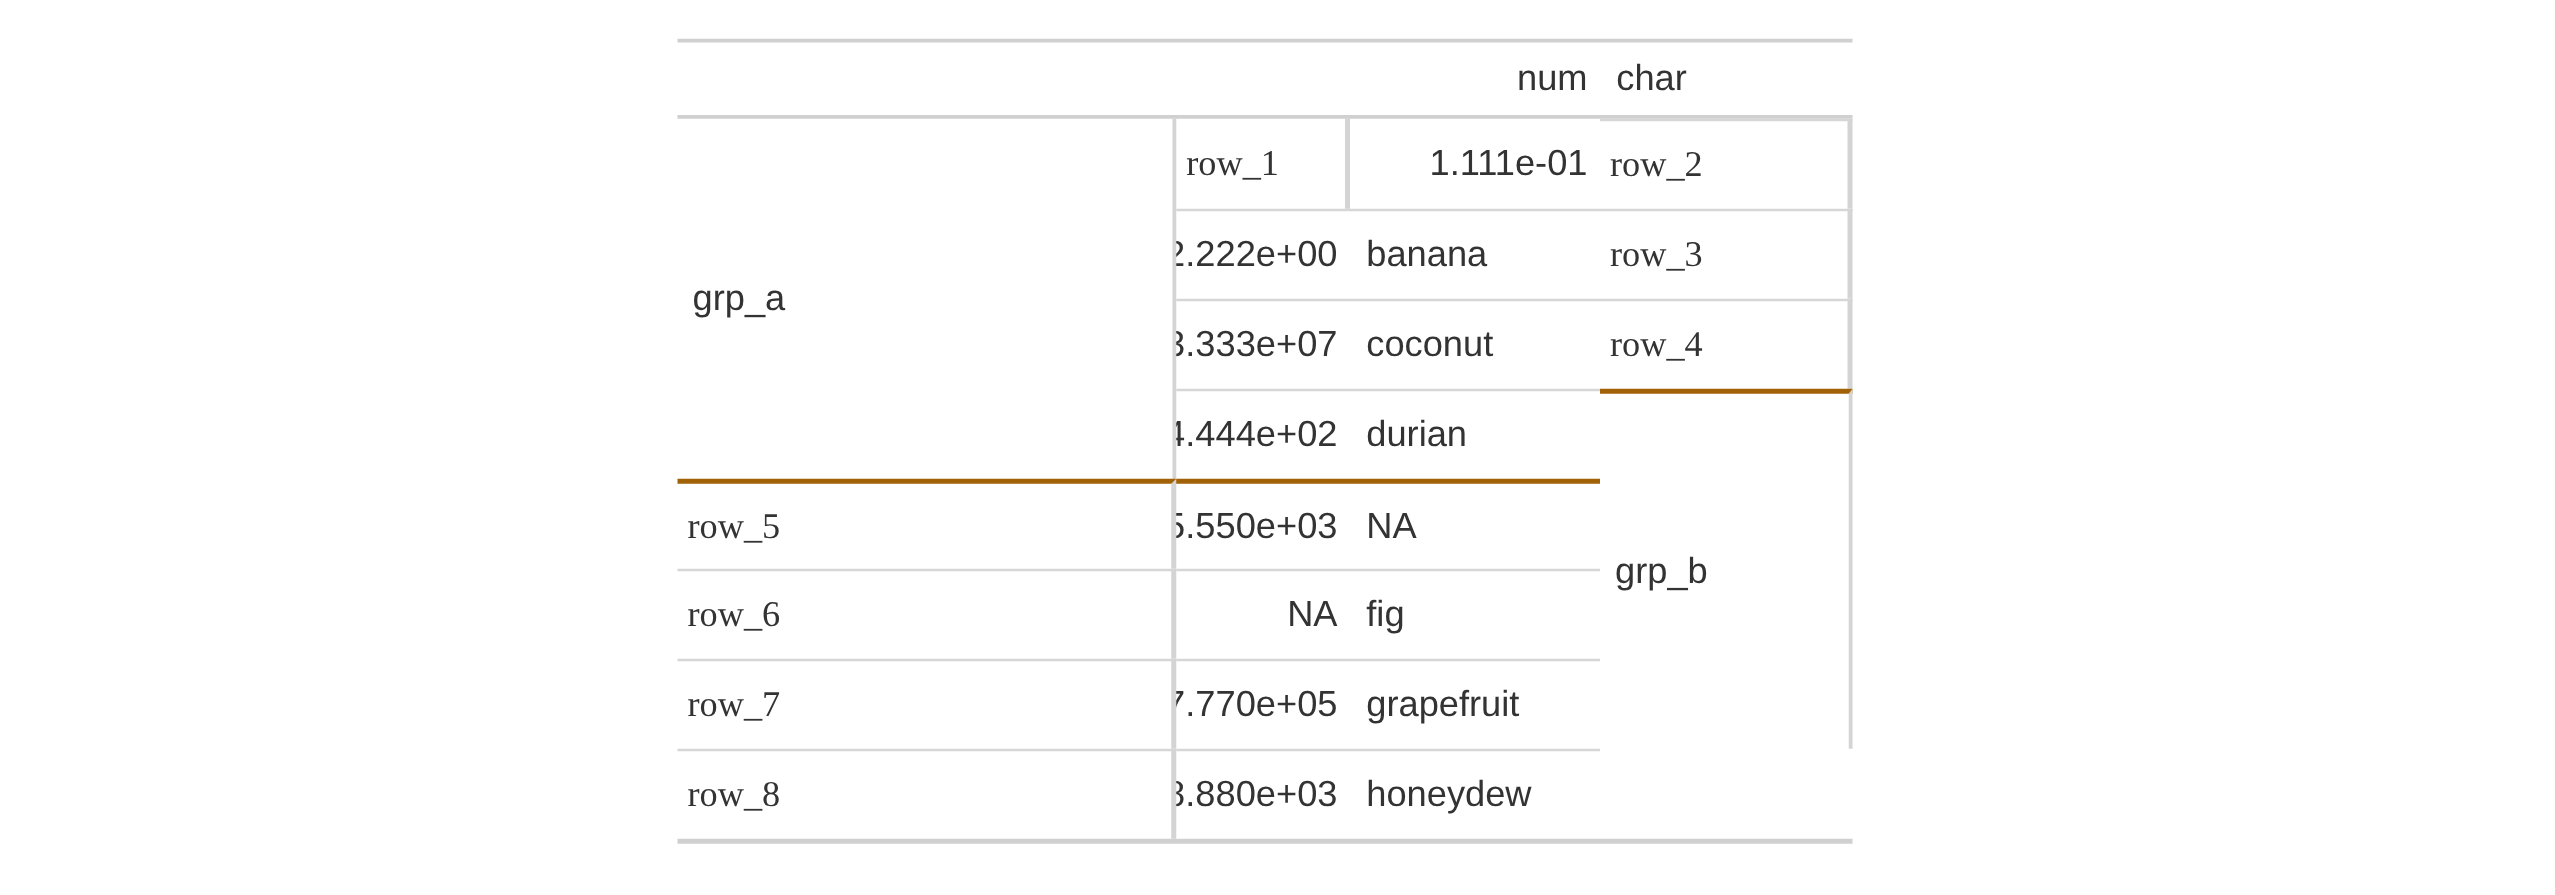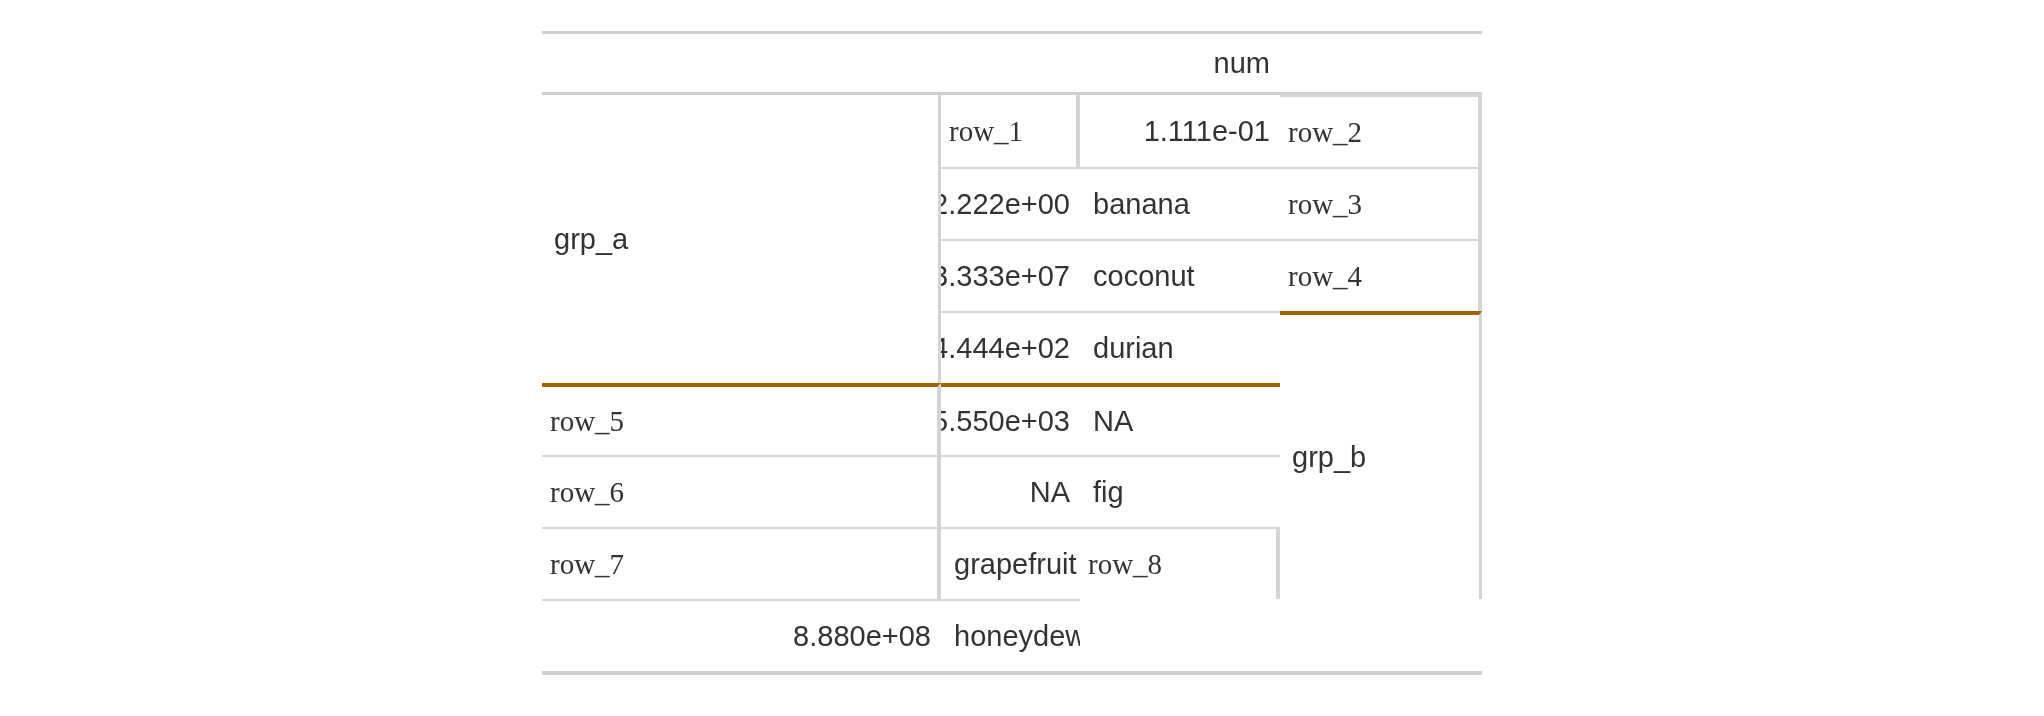--- a/index.html
+++ b/index.html
@@ -76,20 +76,21 @@
 <body>
 
 <div class="gt-table">
 
   <div class="hrule-heavy"></div>
 
   <div class="grid header-row">
     <div class="cell"></div>
     <div class="cell"></div>
     <div class="cell cell-num">num</div>
+    <div class="cell cell-char">char</div>
   </div>
 
   <div class="hrule-heavy"></div>
 
   <div class="grid body-grid">
 
     <div class="cell cell-group">grp_a</div>
 
     <div class="cell cell-rowlabel">row_1</div>
     <div class="cell cell-num">1.111e-01</div>
@@ -110,23 +111,24 @@
 
     <div class="cell cell-rowlabel sep">row_5</div>
     <div class="cell cell-num sep">5.550e+03</div>
     <div class="cell cell-char sep">NA</div>
 
     <div class="cell cell-rowlabel bt">row_6</div>
     <div class="cell cell-num bt">NA</div>
     <div class="cell cell-char bt">fig</div>
 
     <div class="cell cell-rowlabel bt">row_7</div>
+    <div class="cell cell-num bt">7.770e+05</div>
     <div class="cell cell-char bt">grapefruit</div>
 
     <div class="cell cell-rowlabel bt">row_8</div>
-    <div class="cell cell-num bt">8.880e+08</div>
+    <div class="cell cell-num bt">8.880e+03</div>
     <div class="cell cell-char bt">honeydew</div>
 
   </div>
 
   <div class="hrule-bottom"></div>
 
 </div>
 
 </body></html>

